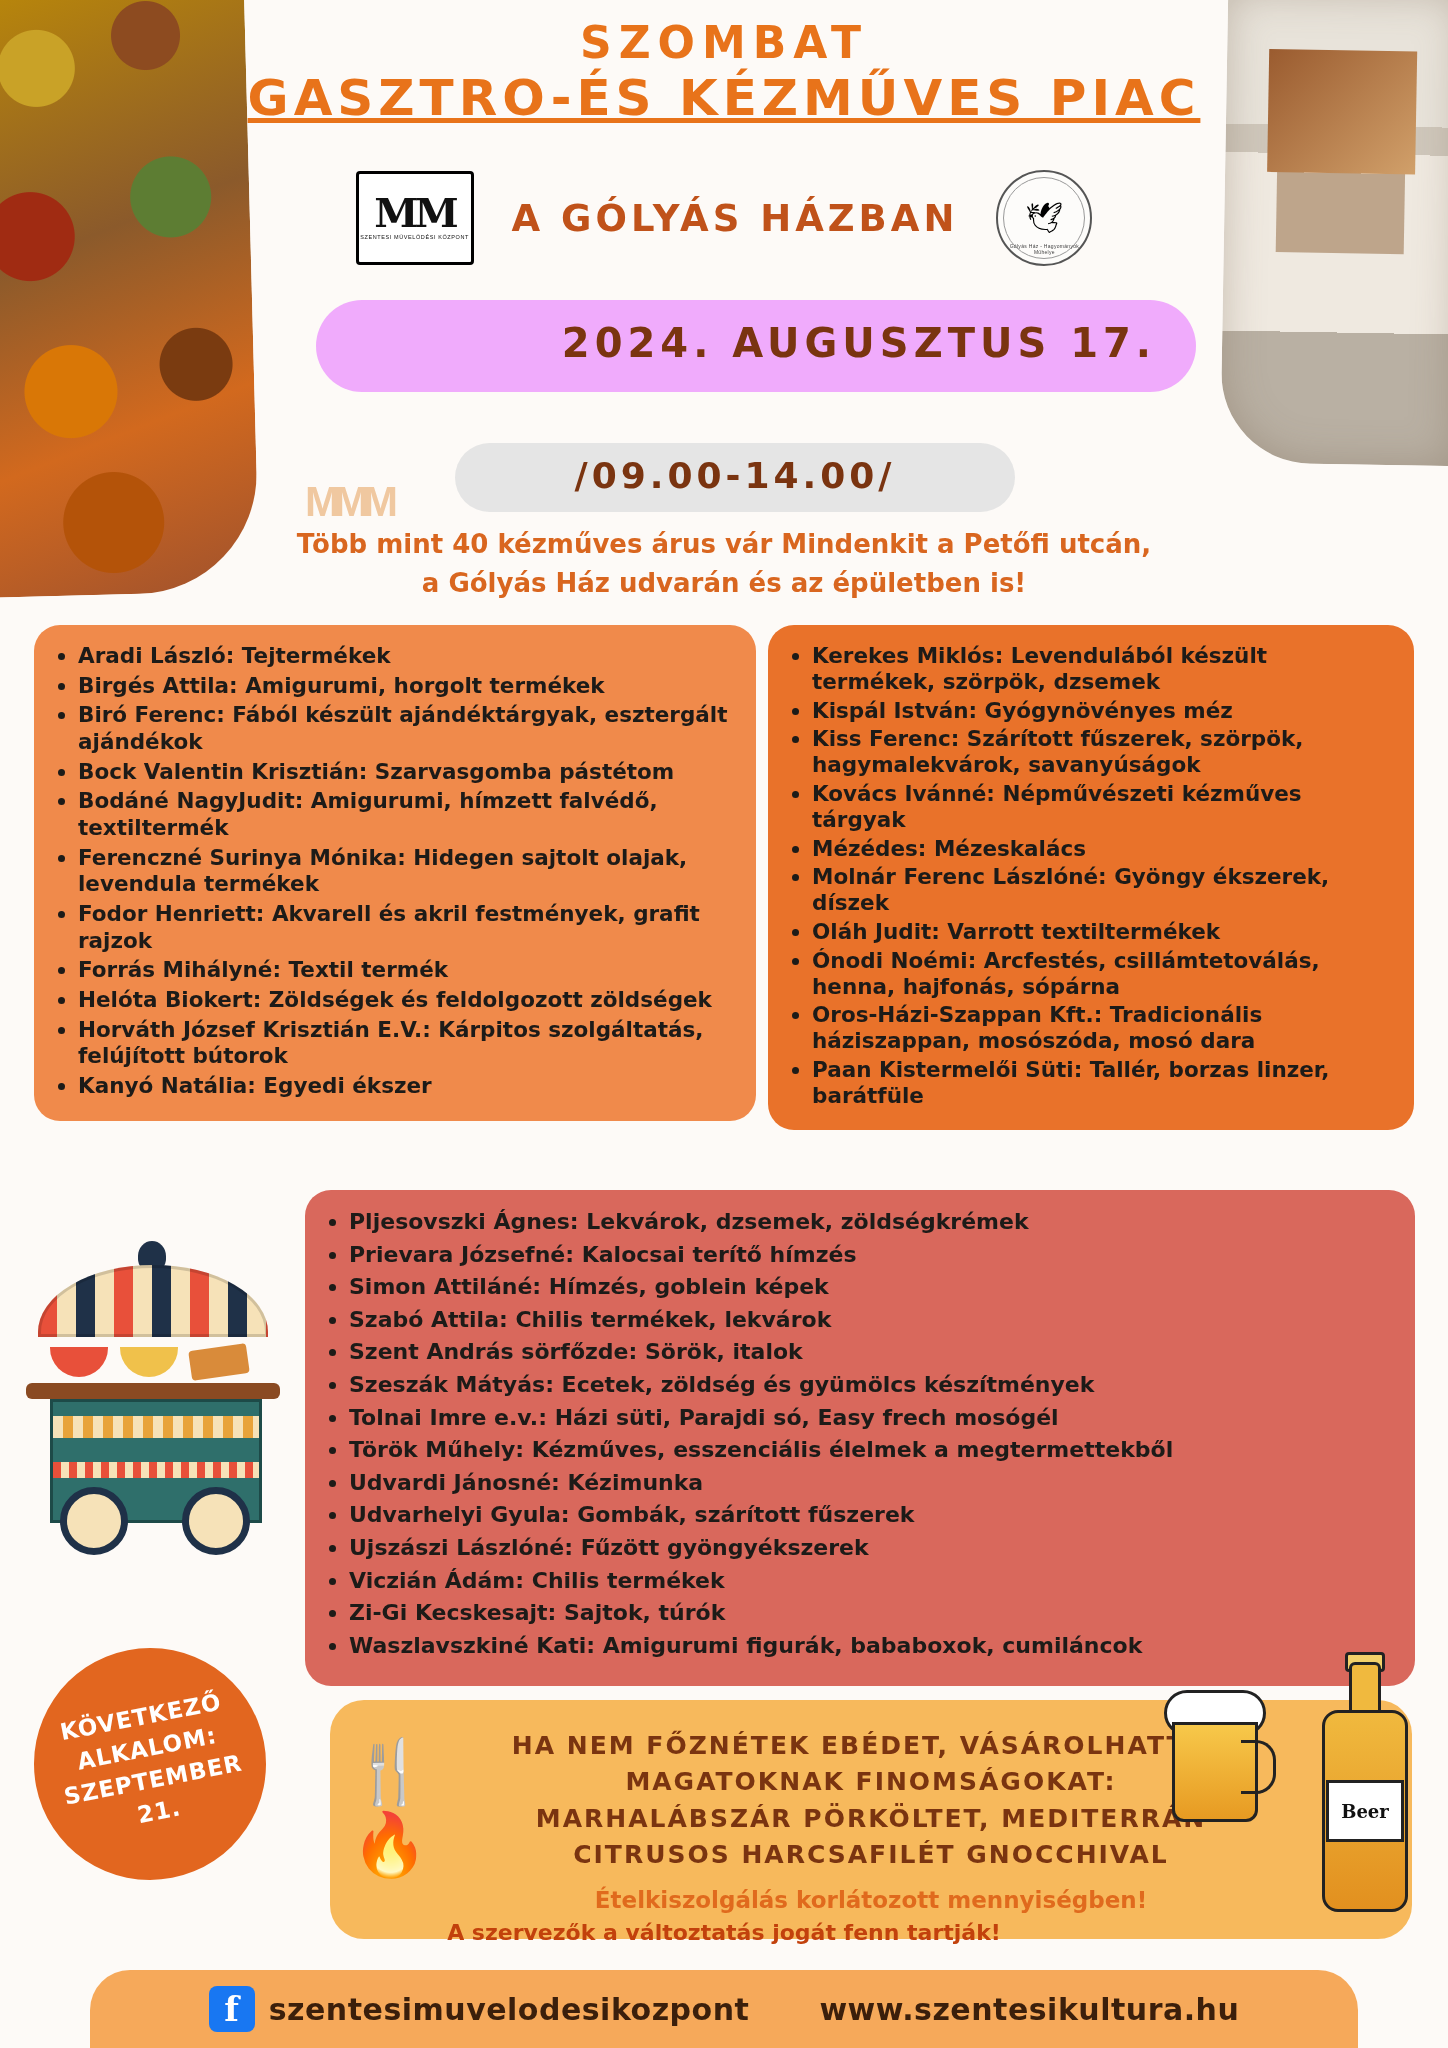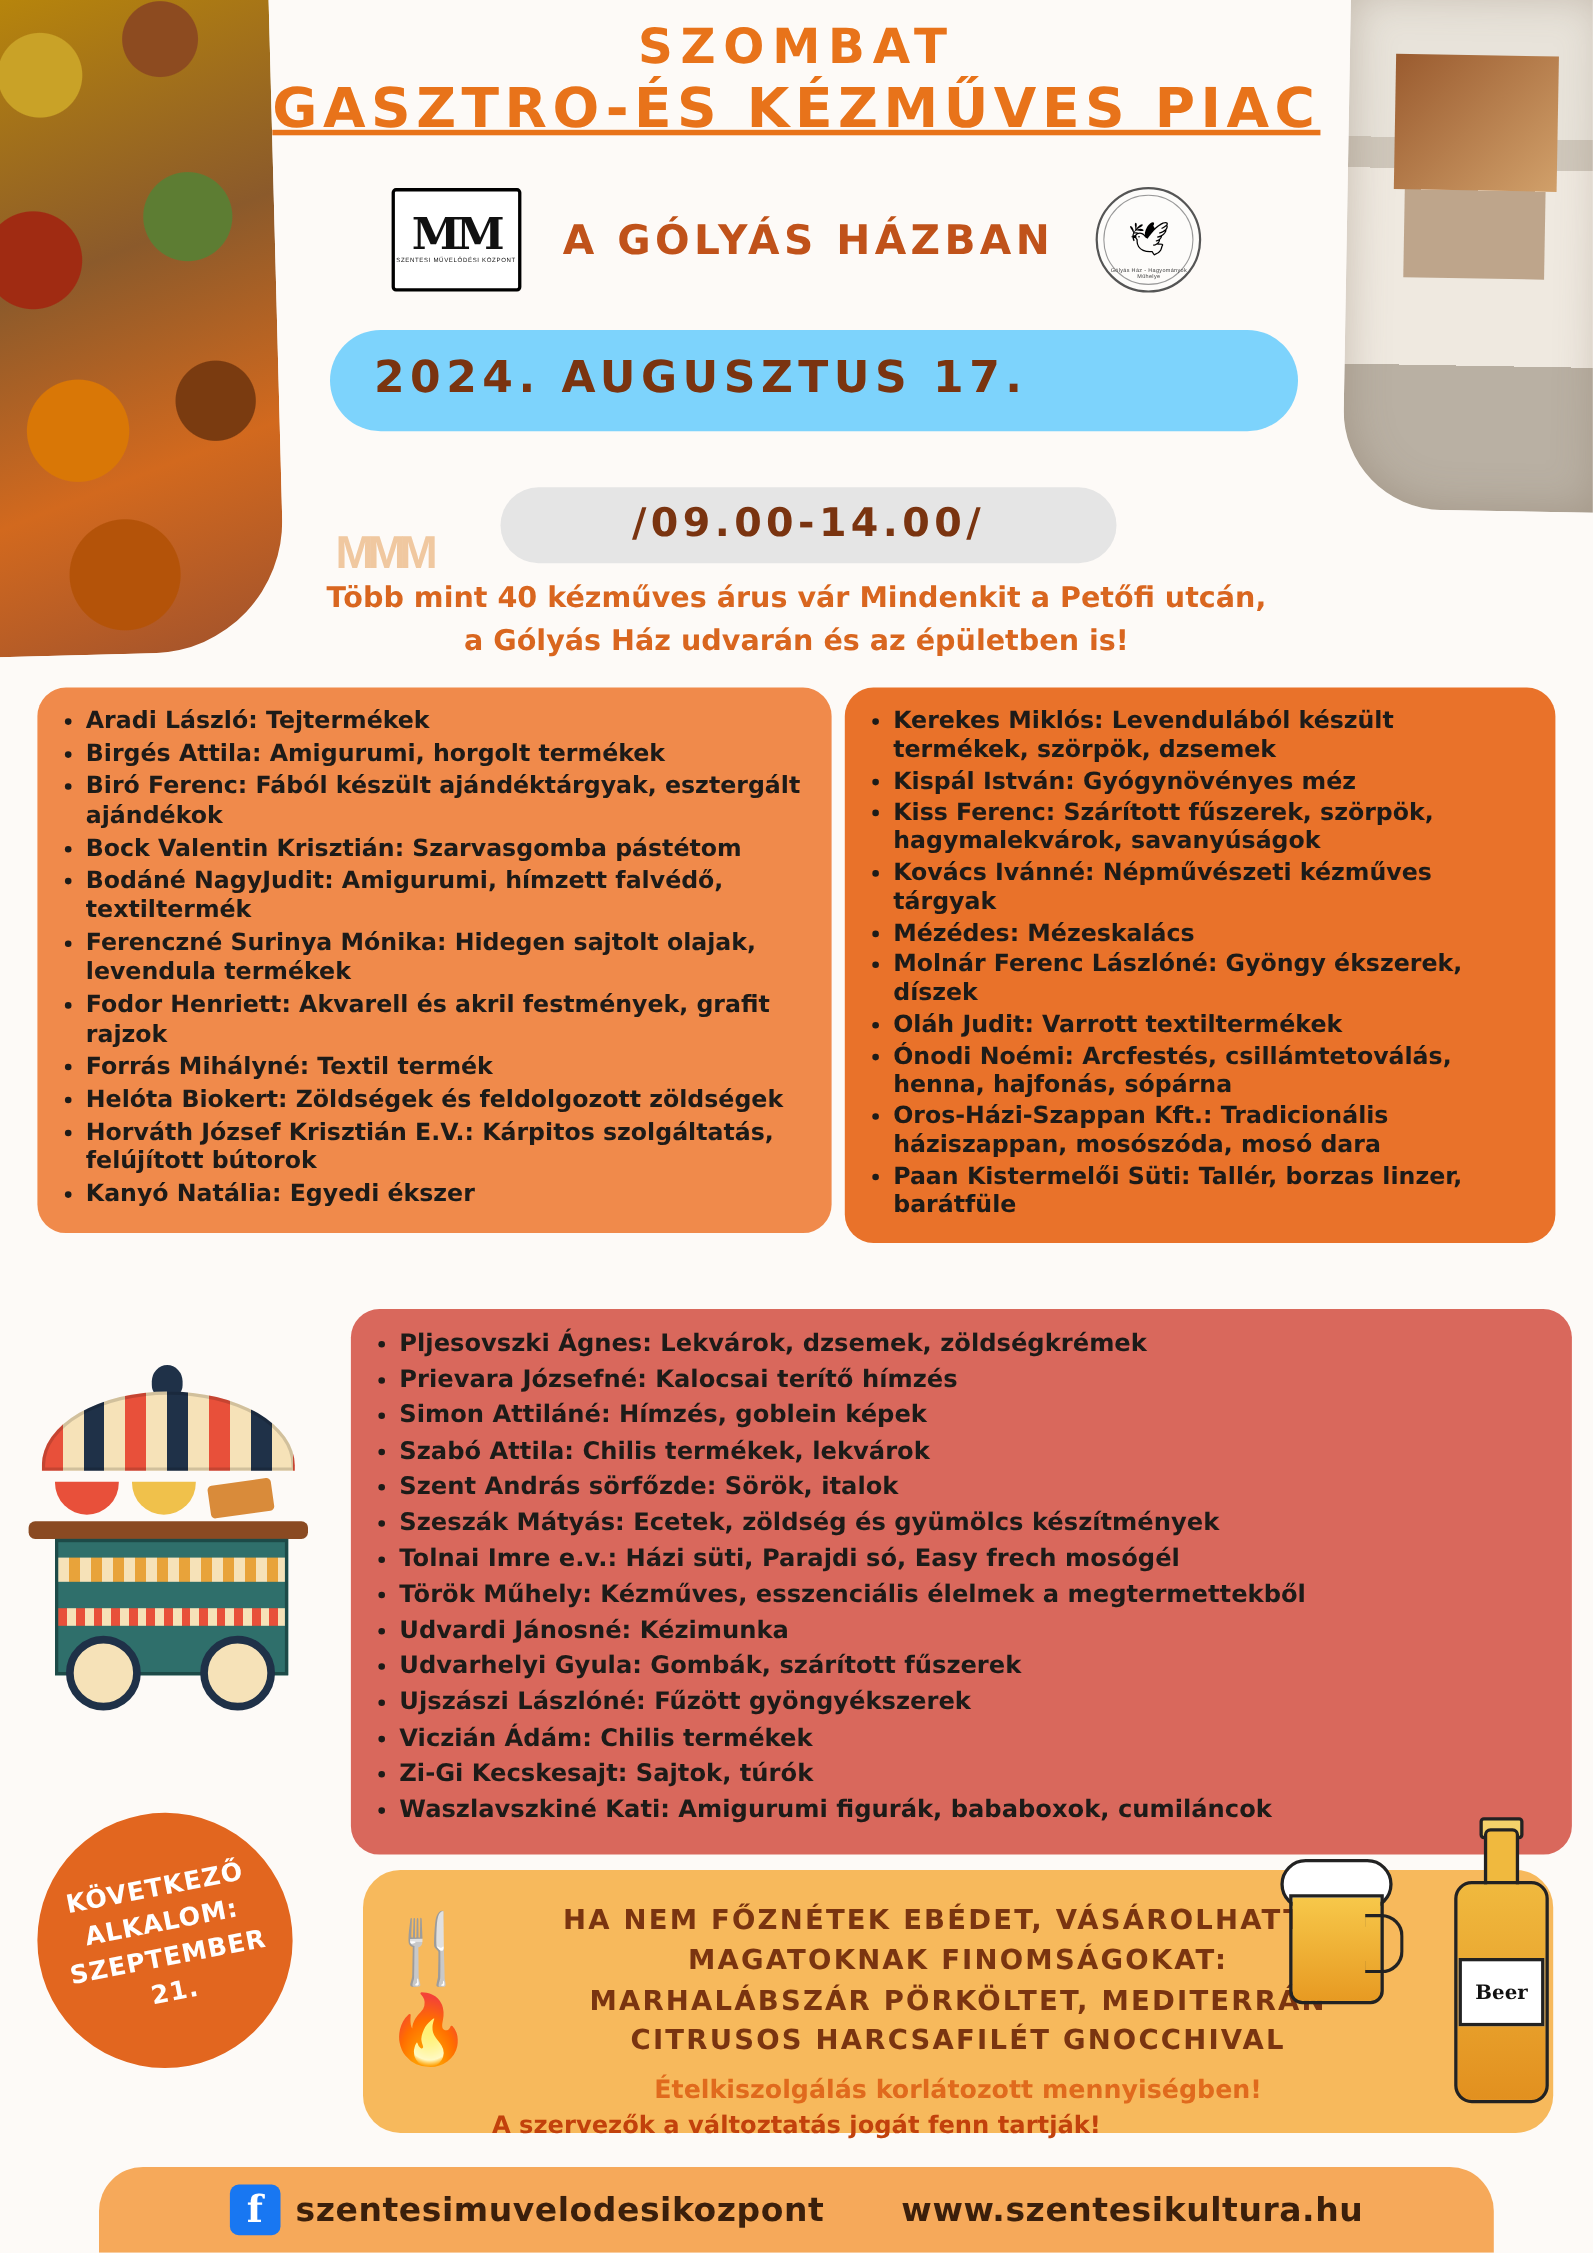--- a/index.html
+++ b/index.html
@@ -133,27 +133,27 @@
     border:1px solid #999;
   }
   .logo-stork .tiny {
     position:absolute; bottom:9px; left:0; right:0;
     text-align:center; font-size:5px; color:#444; letter-spacing:.3px;
   }
 
   
   .date-pill {
     position: absolute;
-    left: 300px; top: 300px;
+    left: 316px; top: 300px;
     width: 880px;
-    background: #7dd3fc;
+    background: #f0abfc;
     border-radius: 60px;
     padding: 20px 40px 26px;
     box-sizing: border-box;
-    text-align: left;
+    text-align: right;
     z-index: 4;
   }
   .date-line1 {
     font-family: "DejaVu Sans", sans-serif;
     font-weight: bold;
     font-size: 40px;
     letter-spacing: 5px;
     color: #7a3410;
   }
   .date-line2 {
@@ -220,21 +220,20 @@
   .col-right {
     left: 768px; top: 625px;
     width: 646px;
     background: #e9722a;
   }
   .col-wide {
     left: 305px; top: 1190px;
     width: 1110px;
     background: #d9685c;
     padding: 18px 22px 22px 10px;
-    margin-left: 14px;
   }
   .col ul {
     margin: 0;
     padding-left: 34px;
   }
   .col li {
     font-family: "DejaVu Sans", sans-serif;
     font-weight: bold;
     font-size: 21.5px;
     line-height: 1.24;

